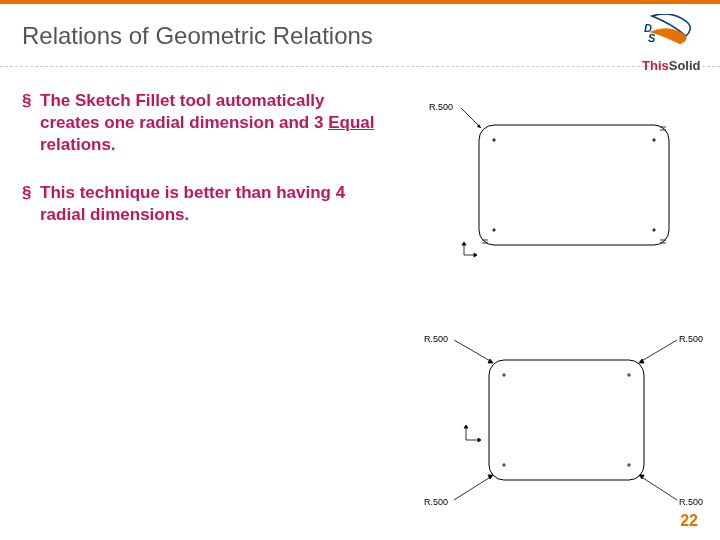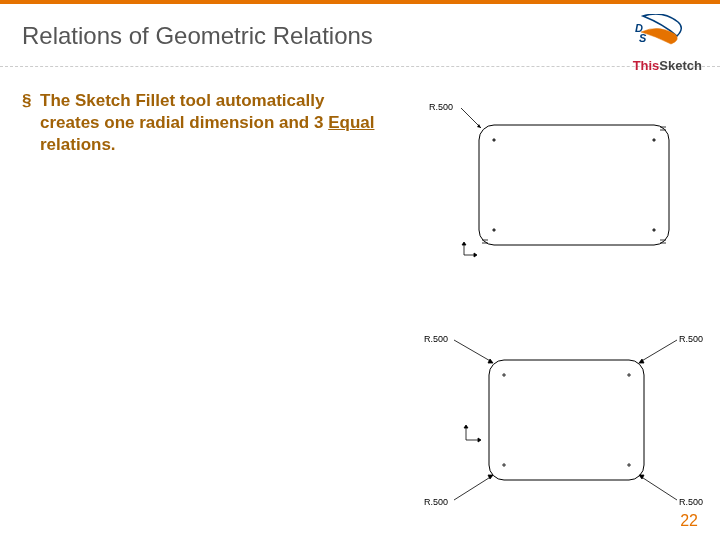--- a/index.html
+++ b/index.html
@@ -57,21 +57,21 @@
     list-style: none;
     padding: 0;
     margin: 0;
   }
   li {
     position: relative;
     padding-left: 18px;
     margin-bottom: 26px;
     font-size: 17px;
     font-weight: bold;
-    color: #a16207;
+    color: #be185d;
     line-height: 1.3;
   }
   li::before {
     content: "§";
     position: absolute;
     left: 0;
     top: 0;
     font-weight: bold;
   }
   .underline { text-decoration: underline; }
@@ -79,21 +79,21 @@
     position: absolute;
     margin-left: 24px;
   }
   .fig1 { top: 100px; left: 395px; width: 280px; height: 170px; }
   .fig2 { top: 320px; left: 380px; width: 320px; height: 195px; }
   .pagenum {
     position: absolute;
     bottom: 10px;
     right: 22px;
     color: #e57200;
-    font-weight: normal;
+    font-weight: bold;
     font-size: 16px;
   }
   .rlabel {
     font: 9px Arial;
     fill: #000;
   }
 </style>
 </head>
 <body>
 
@@ -102,28 +102,31 @@
 <div class="dashed"></div>
 
 <div class="logo">
   <svg width="60" height="40">
     <path d="M 10 2 Q 30 -4 45 8 Q 52 14 44 22 Q 30 10 10 2 Z" fill="none" stroke="#003d7a" stroke-width="1.5"></path>
     <path d="M 8 18 Q 25 10 42 20 Q 48 26 38 30 Q 22 22 8 18 Z" fill="#e57200" stroke="#e57200" stroke-width="0.5"></path>
     <text x="2" y="18" font-size="11" font-style="italic" font-weight="bold" fill="#003d7a">D</text>
     <text x="6" y="28" font-size="11" font-style="italic" font-weight="bold" fill="#003d7a">S</text>
   </svg>
   <div class="logo-text">
-    <span class="logo-solid">This</span><span class="logo-works">Sketch</span>
+    <span class="logo-solid">This</span><span class="logo-works">Solid</span>
   </div>
 </div>
 
 <div class="content">
   <ul>
     <li>
       <span>The Sketch Fillet tool automatically creates one radial dimension and 3 </span><span class="underline">Equal</span><span> relations.</span>
+    </li>
+    <li>
+      <span>This technique is better than having 4 radial dimensions.</span>
     </li>
   </ul>
 </div>
 
 <div class="fig fig1">
   <svg width="280" height="170">
     <text class="rlabel" x="10" y="10">R.500</text>
     <line x1="42" y1="8" x2="62" y2="28" stroke="#000" stroke-width="0.8"></line>
     <path d="M60 24 l2 4 l-4 -1 z" fill="#000"></path>
 

